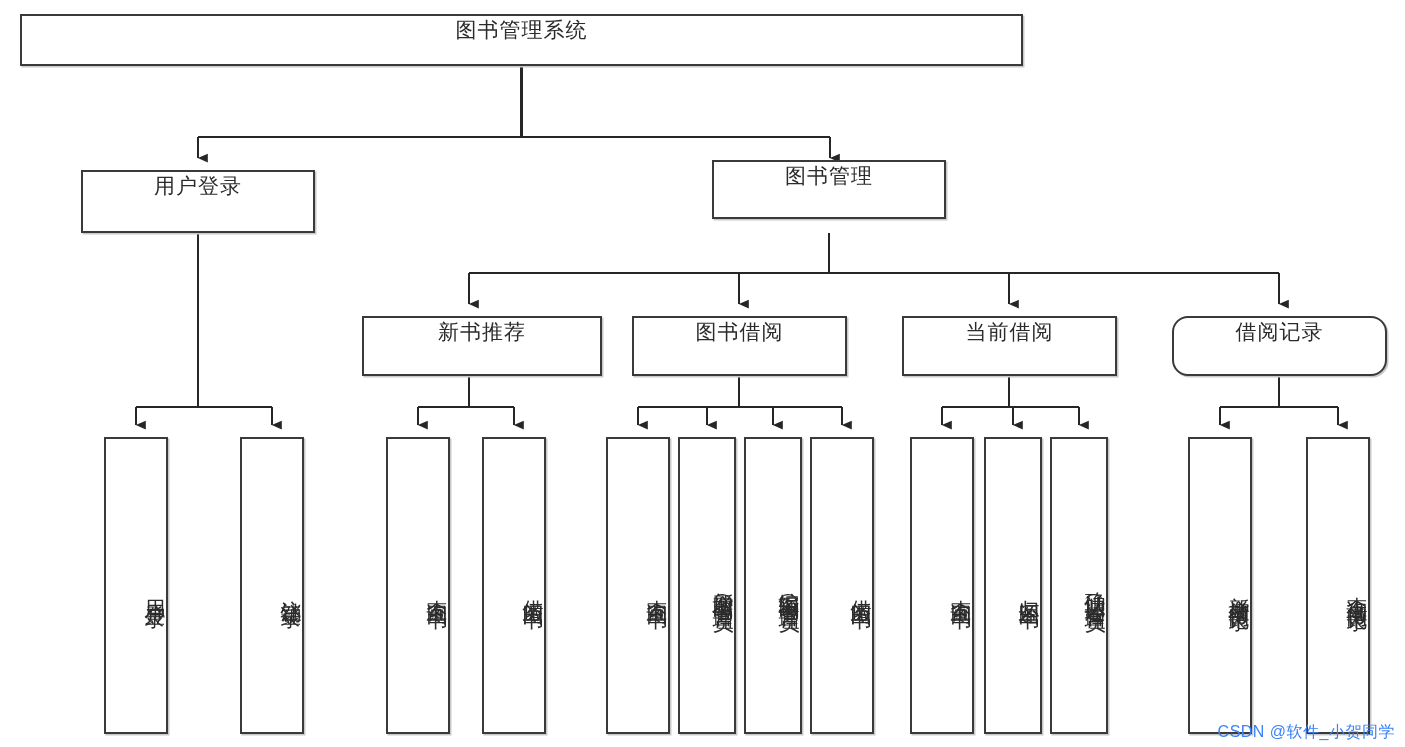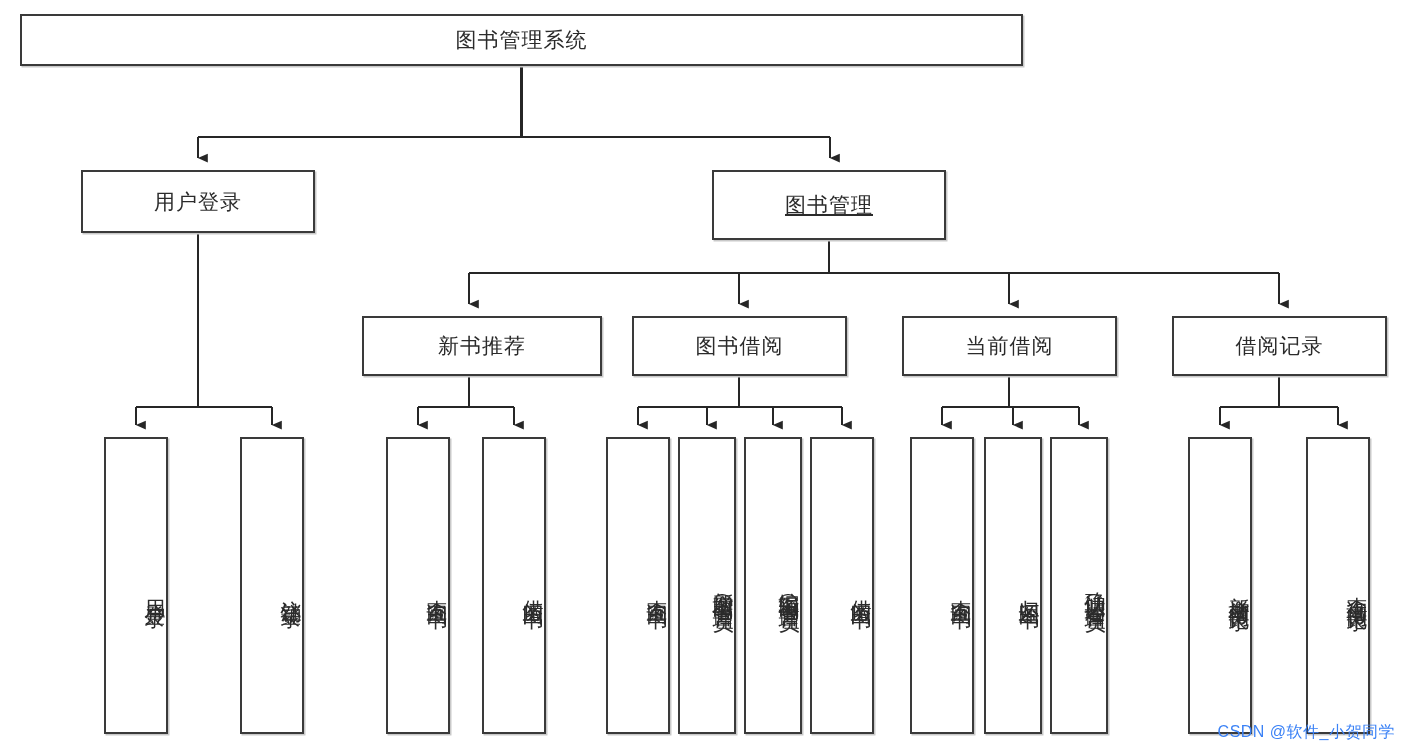--- a/index.html
+++ b/index.html
@@ -25,21 +25,20 @@
     height: 747px;
     pointer-events: none;
   }
   .node {
     position: absolute;
     box-sizing: border-box;
     background: #ffffff;
     border: 2px solid #3a3a3a;
     box-shadow: 1.5px 1.5px 0 0 #c9c9c9;
     display: flex;
-    align-items: center;
     justify-content: center;
     color: #2b2b2b;
   }
   .node.horiz {
     writing-mode: horizontal-tb;
     font-size: 21px;
     letter-spacing: 1px;
   }
   .node.vert {
     writing-mode: vertical-rl;
@@ -122,34 +121,34 @@
     </g>
   </svg>
 
   <div class="node horiz" style="left: 20px; top: 14px; width: 1003px; height: 52px;">
     <span class="lbl">图书管理系统</span>
   </div>
 
   <div class="node horiz" style="left: 81px; top: 170px; width: 234px; height: 63px;">
     <span class="lbl">用户登录</span>
   </div>
-  <div class="node horiz" style="left: 712px; top: 170px; width: 234px; height: 70px; text-decoration: underline;">
+  <div class="node horiz" style="left: 712px; top: 160px; width: 234px; height: 59px;">
     <span class="lbl">图书管理</span>
   </div>
 
   <div class="node horiz" style="left: 362px; top: 316px; width: 240px; height: 60px;">
     <span class="lbl">新书推荐</span>
   </div>
   <div class="node horiz" style="left: 902px; top: 316px; width: 215px; height: 60px;">
     <span class="lbl">当前借阅</span>
   </div>
   <div class="node horiz" style="left: 632px; top: 316px; width: 215px; height: 60px;">
     <span class="lbl">图书借阅</span>
   </div>
-  <div class="node horiz" style="left: 1172px; top: 316px; width: 215px; height: 60px;">
+  <div class="node horiz" style="left: 1172px; top: 316px; width: 215px; height: 60px; border-radius: 16px;">
     <span class="lbl">借阅记录</span>
   </div>
 
   <div class="node vert" style="left: 104px; top: 437px; width: 64px; height: 297px;">
     <span class="lbl">用户登录</span>
   </div>
   <div class="node vert" style="left: 240px; top: 437px; width: 64px; height: 297px;">
     <span class="lbl">注销登录</span>
   </div>
 

